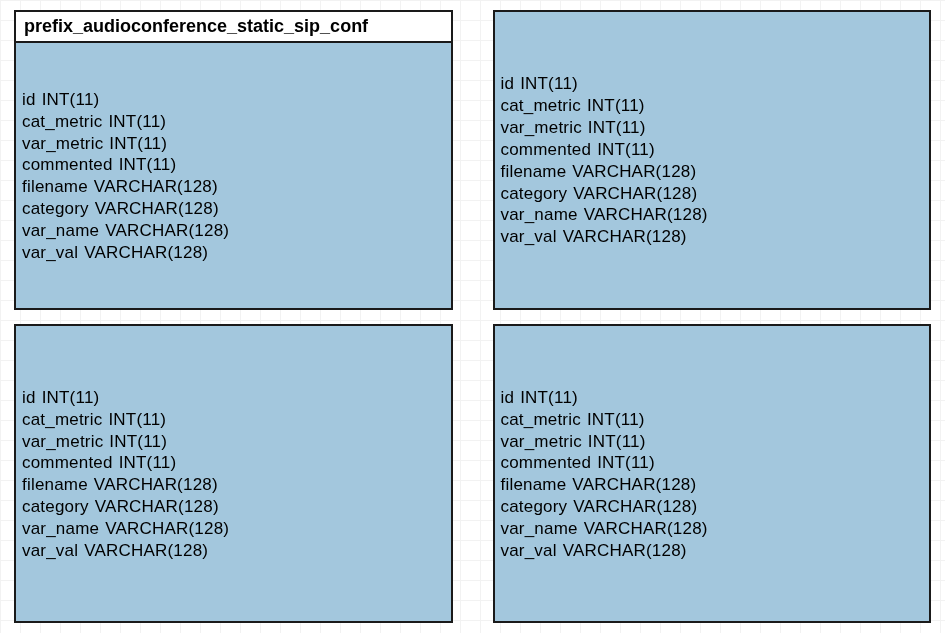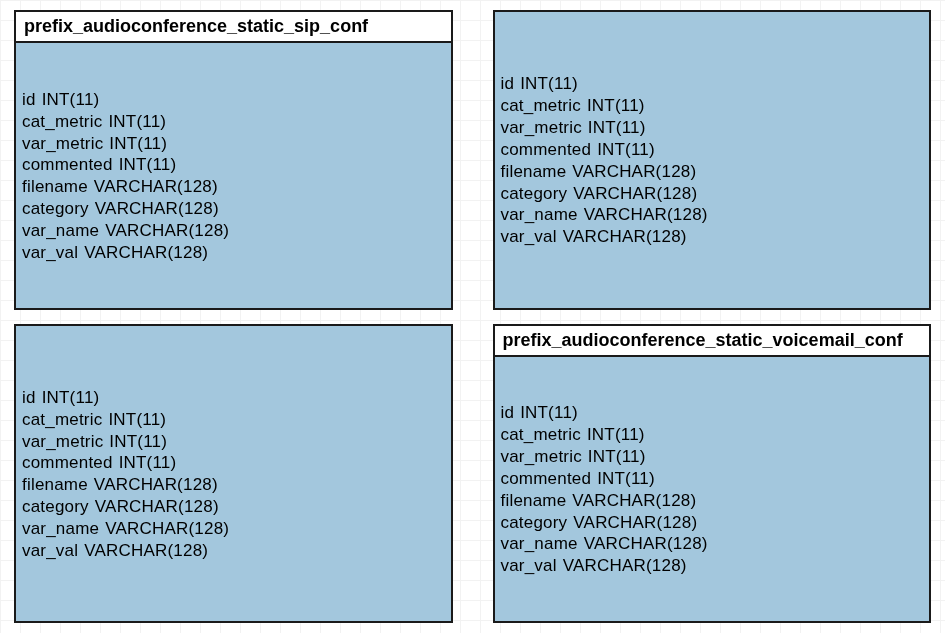--- a/index.html
+++ b/index.html
@@ -176,21 +176,20 @@
           <span class="col-type">VARCHAR(128)</span>
         </div>
         <div class="col-row">
           <span class="col-name">var_val</span>
           <span class="col-type">VARCHAR(128)</span>
         </div>
       </div>
     </div>
 
     <div class="table-box">
-      <div class="table-title">prefix_audioconference_static_voicemail_conf</div>
       <div class="table-body">
         <div class="col-row">
           <span class="col-name">id</span>
           <span class="col-type">INT(11)</span>
         </div>
         <div class="col-row">
           <span class="col-name">cat_metric</span>
           <span class="col-type">INT(11)</span>
         </div>
         <div class="col-row">

